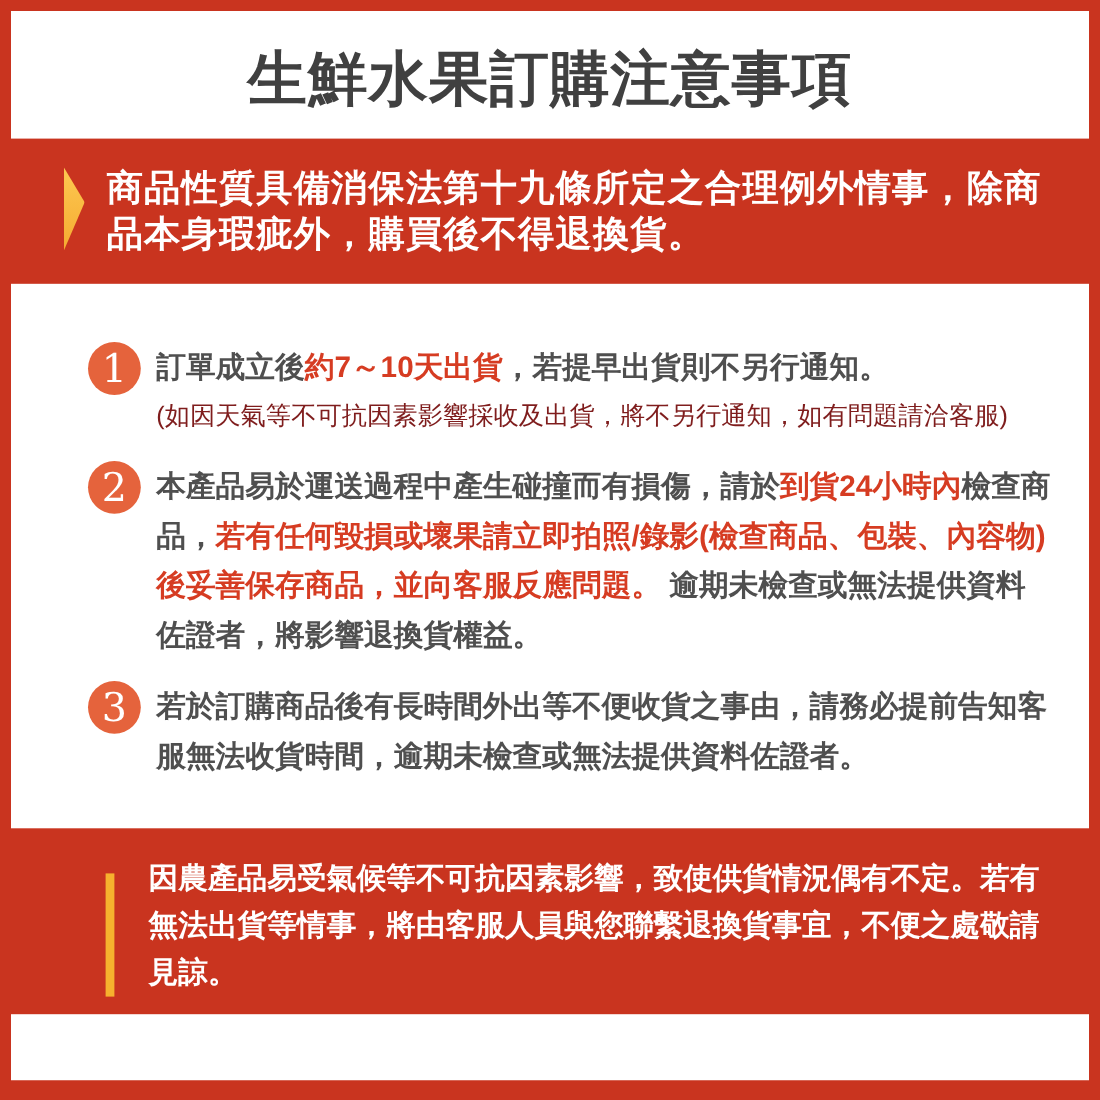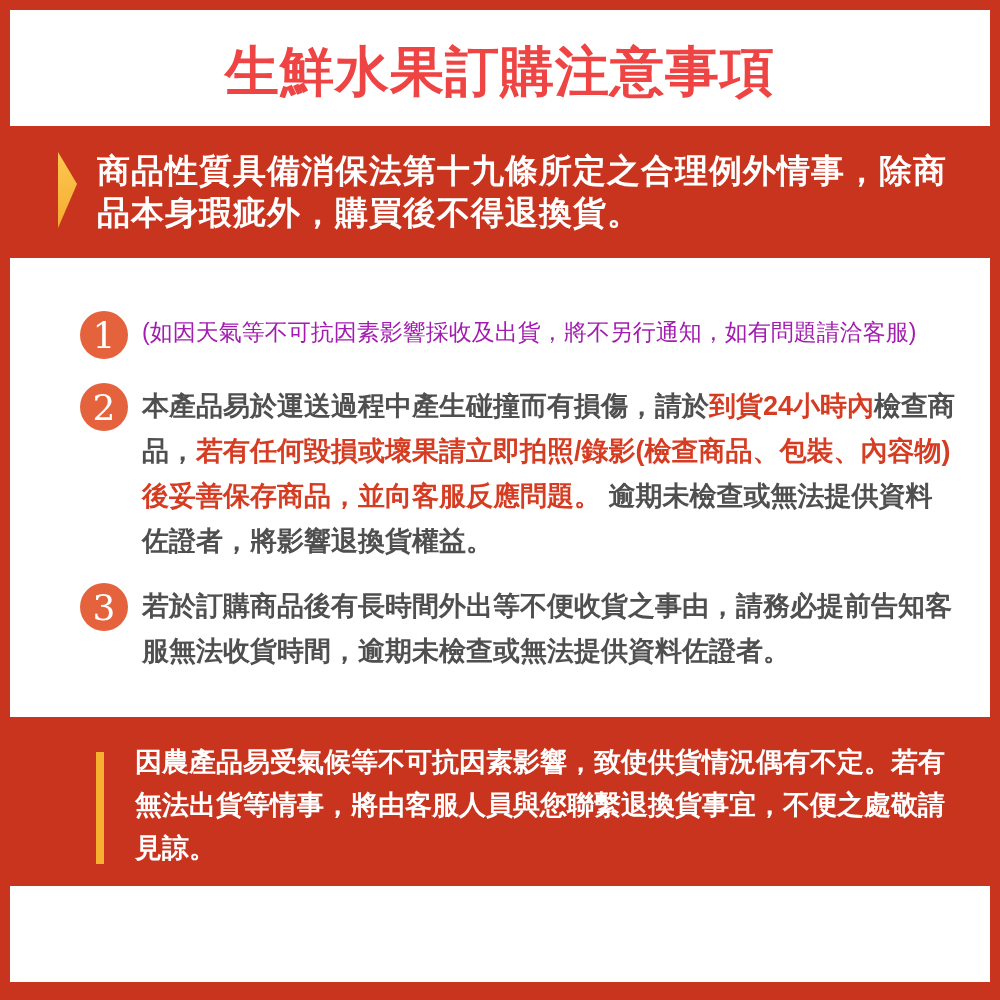--- a/index.html
+++ b/index.html
@@ -14,21 +14,21 @@
     overflow:hidden;
   }
   
   .title{
     margin:28px 0 0 0;
     text-align:center;
     font-family:"DejaVu Serif","Liberation Serif",serif;
     font-weight:bold;
     font-size:54px;
     line-height:66px;
-    color:#ef4444;
+    color:#404040;
     letter-spacing:1px;
   }
   
   .banner{
     margin-top:22px;
     background:#c9341f;
     display:flex;
     align-items:flex-start;
     padding:24px 0 24px 48px;
   }
@@ -78,28 +78,28 @@
     line-height:45px;
     color:#4f4f4f;
   }
   .t-red{color:#d63c22;}
   .notice-note{
     margin:2px 0 0 0;
     width:814px;
     font-size:23px;
     font-weight:normal;
     line-height:36px;
-    color:#a21caf;
+    color:#7f1d1d;
   }
   
   .footer{
     margin-top:43px;
     background:#c9341f;
     display:flex;
-    align-items:center;
+    align-items:flex-end;
     padding:24px 0 16px 86px;
   }
   .footer .ybar{
     width:8px;height:112px;
     margin:5px 31px 0 0;
     flex-shrink:0;
     background:#f7b12e;
   }
   .footer-text{
     margin:0;
@@ -120,20 +120,21 @@
   <div class="banner">
     <div class="chevron"></div>
     <p class="banner-text">商品性質具備消保法第十九條所定之合理例外情事，除商品本身瑕疵外，購買後不得退換貨。</p>
   </div>
 
   <div class="notices">
 
     <div class="notice gap1">
       <div class="num">1</div>
       <div>
+        <p class="notice-main"><span>訂單成立後</span><span class="t-red">約7～10天出貨</span><span>，若提早出貨則不另行通知。</span></p>
         <p class="notice-note">(如因天氣等不可抗因素影響採收及出貨，將不另行通知，如有問題請洽客服)</p>
       </div>
     </div>
 
     <div class="notice gap2">
       <div class="num">2</div>
       <div>
         <p class="notice-main"><span>本產品易於運送過程中產生碰撞而有損傷，請於</span><span class="t-red">到貨24小時內</span><span>檢查商品，</span><span class="t-red">若有任何毀損或壞果請立即拍照/錄影(檢查商品、包裝、內容物)後妥善保存商品，並向客服反應問題。</span><span> 逾期未檢查或無法提供資料佐證者，將影響退換貨權益。</span></p>
       </div>
     </div>

